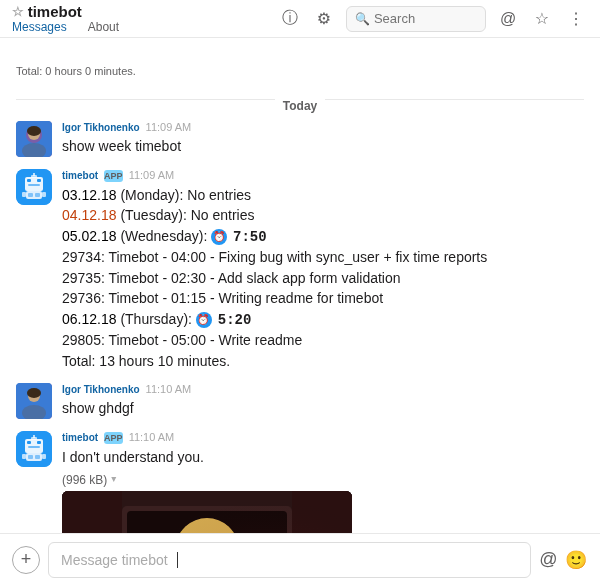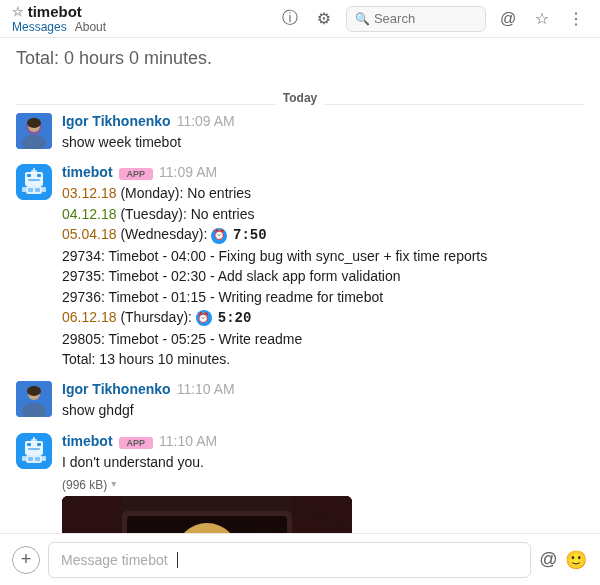--- a/index.html
+++ b/index.html
@@ -34,21 +34,21 @@
       display: flex;
       align-items: center;
       font-weight: 700;
       font-size: 15px;
       gap: 4px;
     }
     .star-icon { color: #aaa; font-size: 13px; }
     .channel-name { font-size: 15px; font-weight: 700; }
     .nav-links {
       display: flex;
-      gap: 8px;
+      gap: 21px;
       font-size: 12px;
       color: #616061;
     }
     .nav-link { cursor: pointer; }
     .nav-link.active { color: #1264a3; font-weight: 500; }
 
     .top-bar-right {
       display: flex;
       align-items: center;
       gap: 10px;
@@ -89,39 +89,40 @@
     
     .messages-area {
       flex: 1;
       overflow-y: auto;
       padding: 8px 16px;
       background: #fff;
     }
 
     .date-divider {
       display: flex;
-      align-items: flex-end;
+      align-items: flex-start;
       margin: 12px 0 8px 0;
       gap: 8px;
     }
     .date-divider-line {
       flex: 1;
       height: 1px;
       background: #e8e8e8;
     }
     .date-divider-label {
       font-size: 12px;
       font-weight: 700;
       color: #616061;
     }
 
     .total-line {
-      font-size: 18px;
+      font-size: 11px;
       color: #616061;
       padding: 2px 0 10px 0;
+      margin-top: 17px;
     }
 
     .message-group {
       display: flex;
       gap: 10px;
       margin-bottom: 12px;
       align-items: flex-start;
     }
 
     .avatar {
@@ -161,48 +162,48 @@
 
     .message-content { flex: 1; min-width: 0; }
     .message-header {
       display: flex;
       align-items: baseline;
       gap: 6px;
       margin-bottom: 3px;
     }
     .message-author {
       font-weight: 700;
-      font-size: 14px;
+      font-size: 10px;
     }
     .message-author.igor { color: #1264a3; }
     .message-author.timebot { color: #1264a3; }
     .app-badge {
-      background: #f9a8d4;
+      background: #7dd3fc;
       color: #616061;
       font-size: 9px;
       font-weight: 700;
-      padding: 1px 8px;
+      padding: 1px 0;
       border-radius: 3px;
       text-transform: uppercase;
     }
     .message-time {
-      font-size: 14px;
+      font-size: 11px;
       color: #aaa;
     }
     .message-text {
       font-size: 14px;
       line-height: 1.46;
       color: #1d1c1d;
     }
     .message-text .entry-date {
-      color: #4d7c0f;
+      color: #c2410c;
       font-weight: 500;
     }
     .message-text .entry-date.highlight {
-      color: #a16207;
+      color: #000000;
       margin-top: 44px;
     }
     .time-icon {
       display: inline-flex;
       align-items: center;
       justify-content: center;
       width: 16px;
       height: 16px;
       background: #2196F3;
       border-radius: 50%;
@@ -382,33 +383,33 @@
     <div class="message-content">
       <div class="message-header">
         <span class="message-author timebot">timebot</span>
         <span class="app-badge">APP</span>
         <span class="message-time">11:09 AM</span>
       </div>
       <div class="message-text">
         <div><span class="entry-date highlight">03.12.18</span> (Monday):  No entries</div>
         <div><span class="entry-date">04.12.18</span> (Tuesday):  No entries</div>
         <div>
-          <span class="entry-date highlight">05.04.18</span> (Wednesday): 
+          <span class="entry-date highlight">05.02.18</span> (Wednesday): 
           <span class="time-icon">⏰</span>
           <span class="time-value">7:50</span>
         </div>
         <div>29734: Timebot - 04:00 - Fixing bug with sync_user + fix time reports</div>
         <div>29735: Timebot - 02:30 - Add slack app form validation</div>
         <div>29736: Timebot - 01:15 - Writing readme for timebot</div>
         <div>
           <span class="entry-date highlight">06.12.18</span> (Thursday): 
           <span class="time-icon">⏰</span>
           <span class="time-value">5:20</span>
         </div>
-        <div>29805: Timebot - 05:25 - Write readme</div>
+        <div>29805: Timebot - 05:00 - Write readme</div>
         <div>Total: 13 hours 10 minutes.</div>
       </div>
     </div>
   </div>
 
   <div class="message-group">
     <div class="avatar avatar-igor">
       <svg width="36" height="36" viewBox="0 0 36 36">
         <rect width="36" height="36" rx="4" fill="#3a7bd5"></rect>
         <circle cx="18" cy="13" r="6" fill="#c8a882"></circle>

